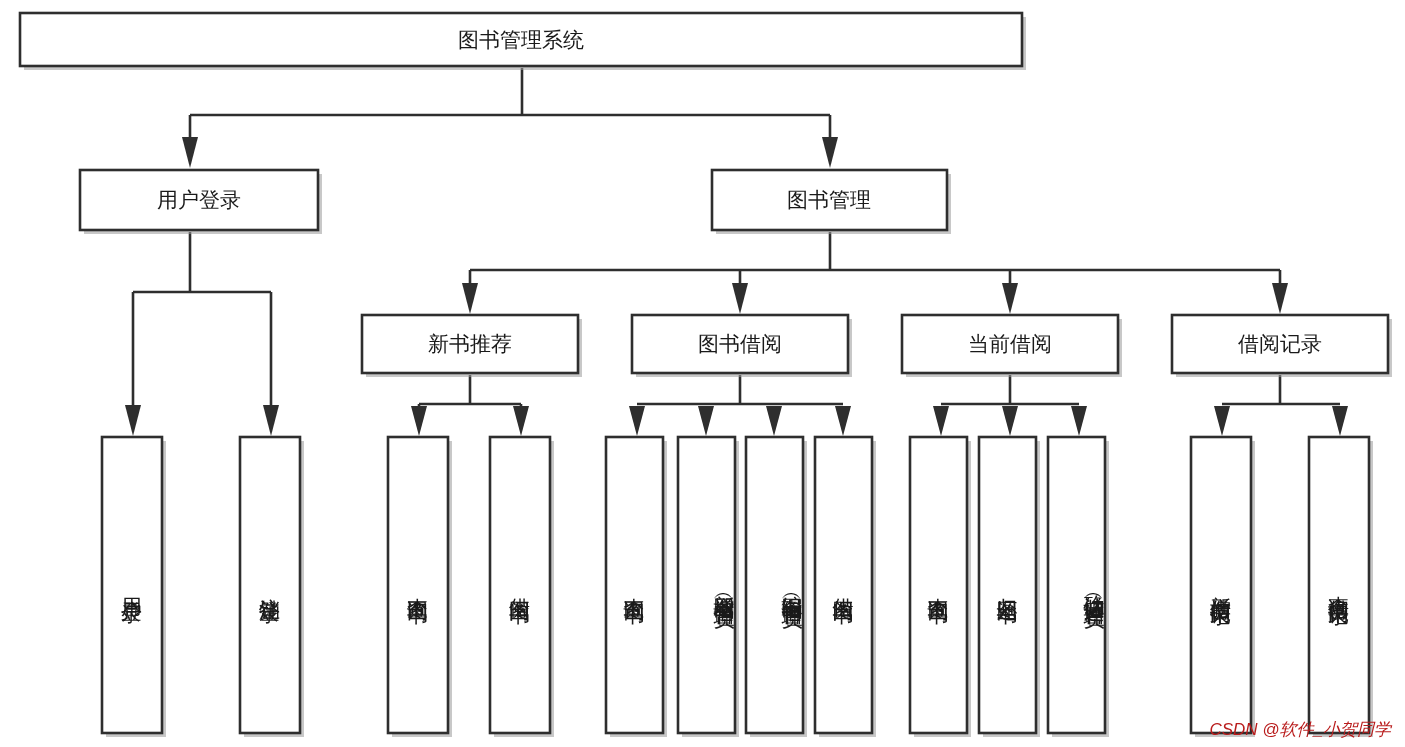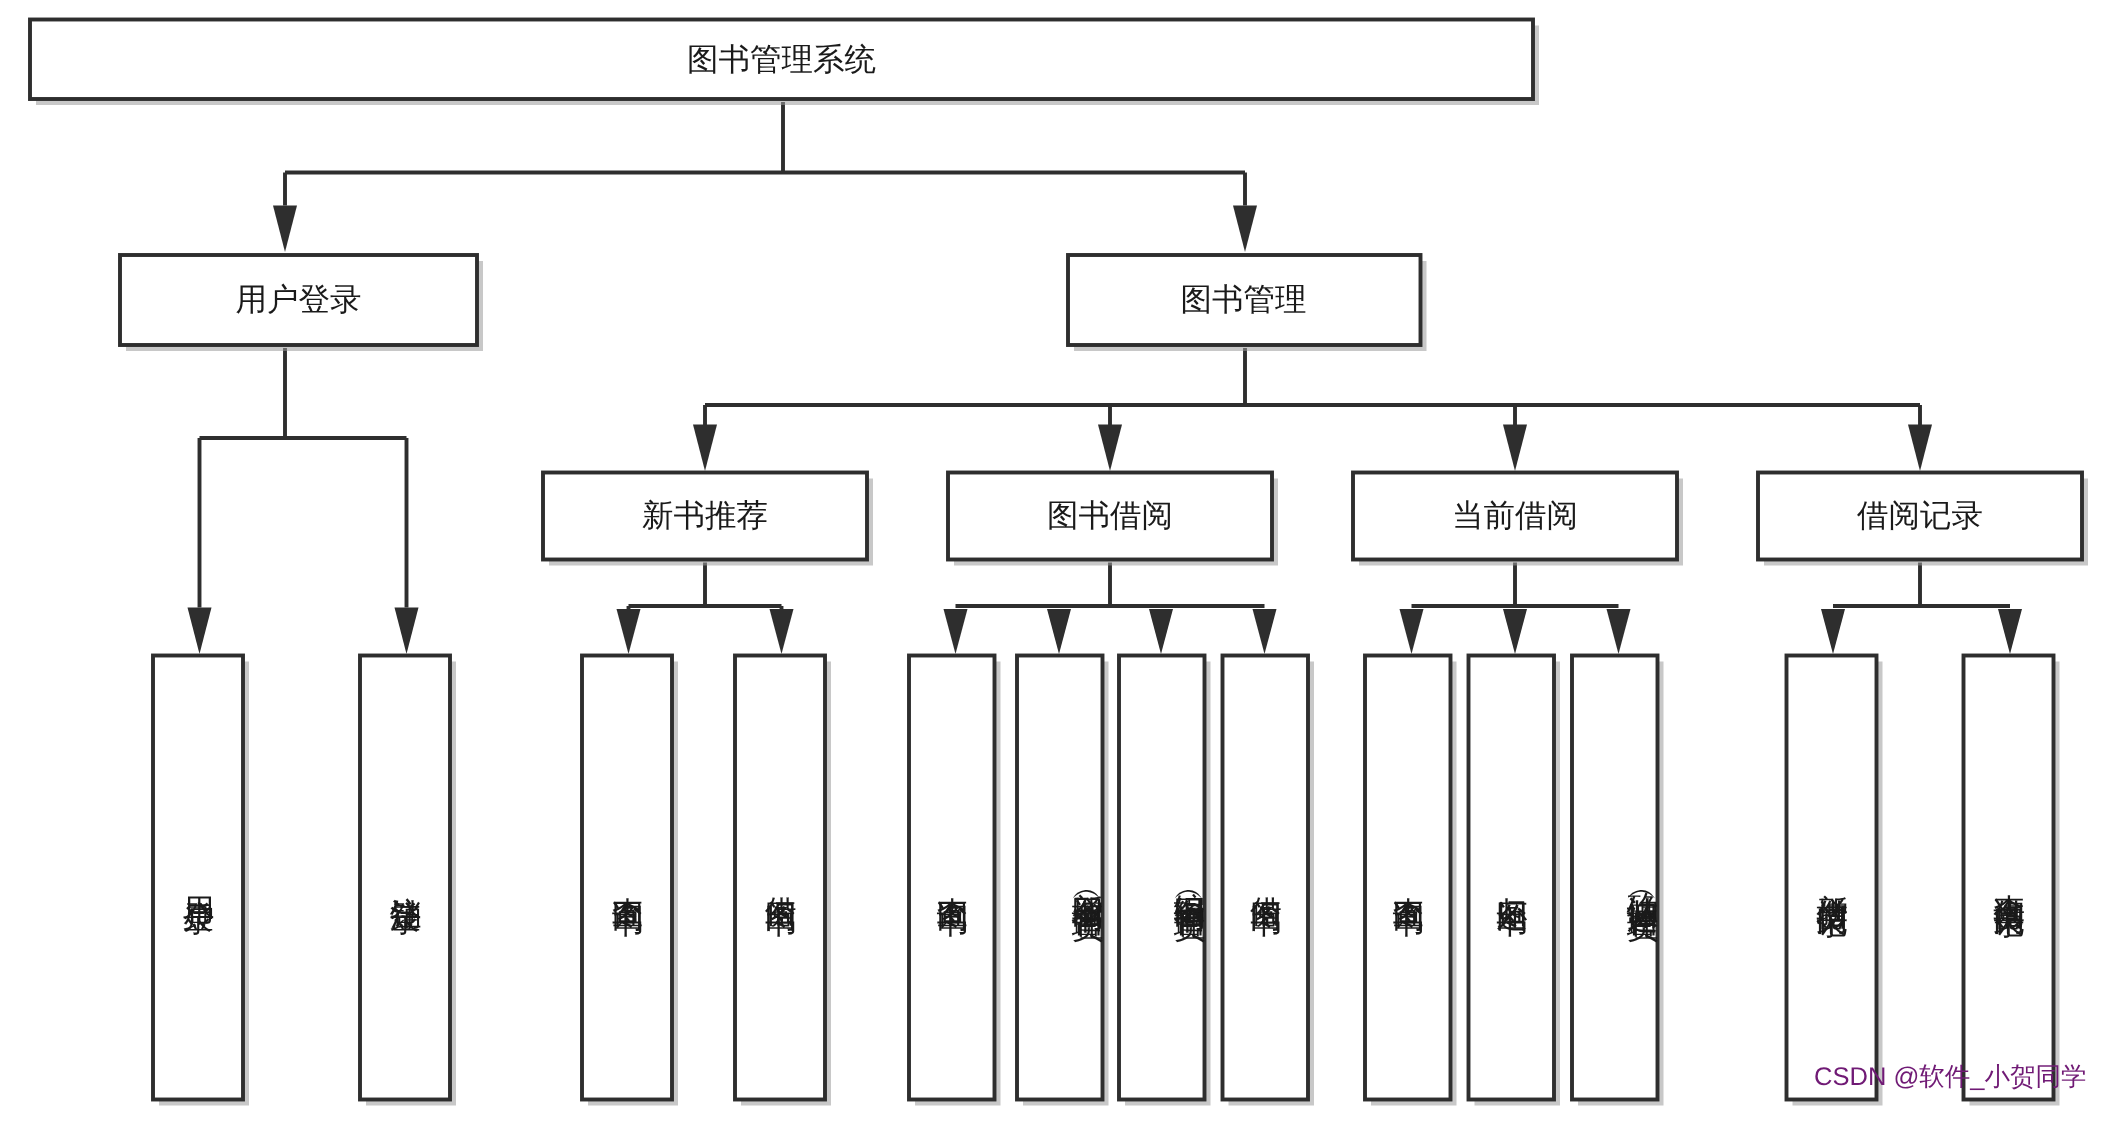--- a/index.html
+++ b/index.html
@@ -58,25 +58,26 @@
     font-size: 21px;
     color: #1a1a1a;
     letter-spacing: 2px;
     line-height: 1;
     white-space: nowrap;
     pointer-events: none;
   }
   .watermark {
     position: absolute;
     right: 14px;
-    bottom: 18px;
+    bottom: 6px;
     font-family: "Liberation Sans", "DejaVu Sans", sans-serif;
     font-size: 17px;
-    color: #701a75;
+    color: #b91c1c;
     white-space: nowrap;
+    font-style: italic;
   }
 </style>
 </head>
 <body>
 
 <div id="diagram-root">
 
   <svg width="1405" height="747" viewBox="0 0 1405 747">
 
     <g>

